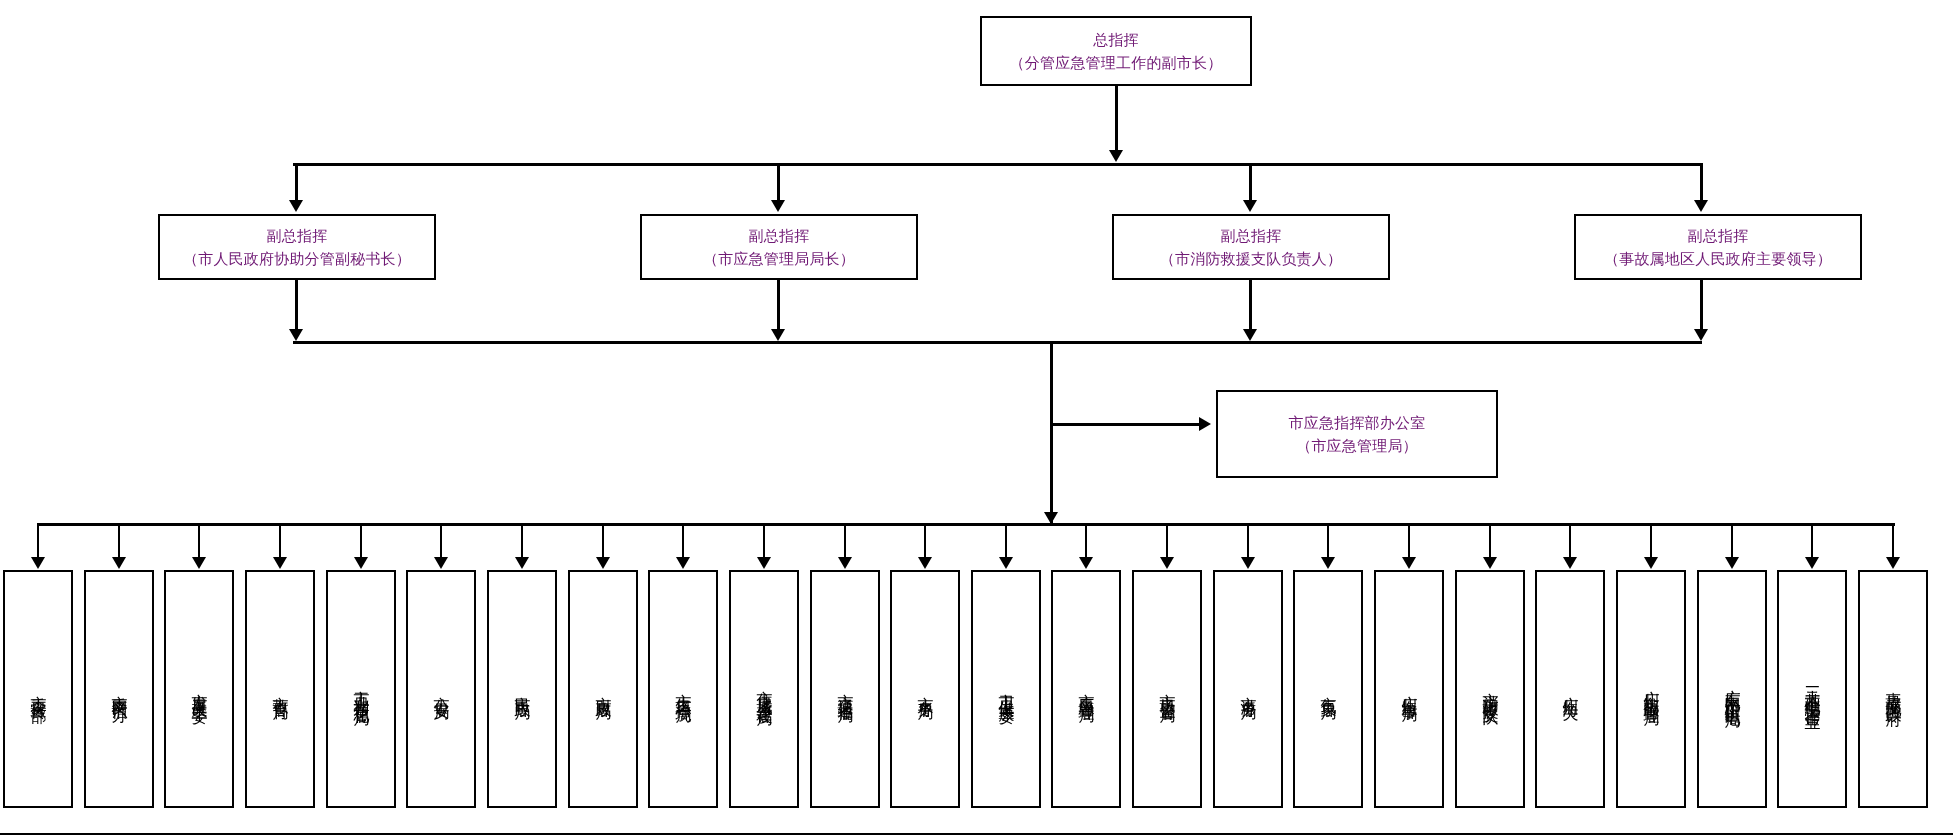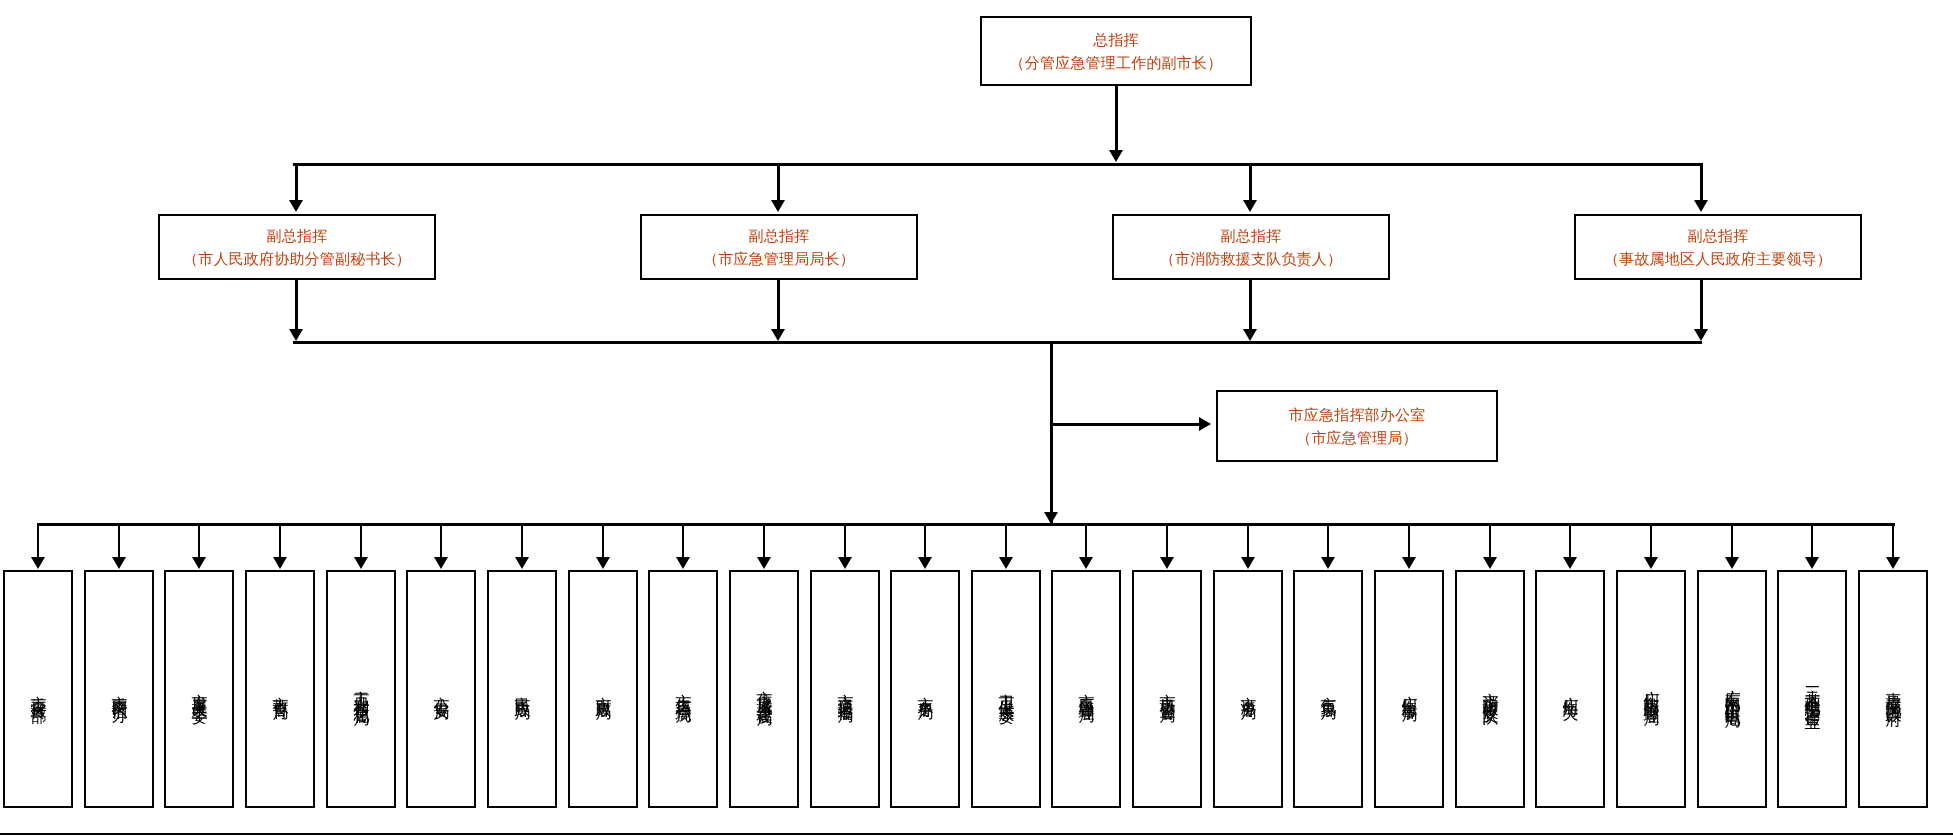--- a/index.html
+++ b/index.html
@@ -23,30 +23,30 @@
     position: absolute;
     box-sizing: border-box;
     border: 2.5px solid #000000;
     background: #ffffff;
     display: flex;
     align-items: center;
     justify-content: center;
     text-align: center;
     font-size: 15px;
     line-height: 1.55;
-    color: #c2410c;
+    color: #701a75;
     white-space: pre-line;
     letter-spacing: 0.2px;
   }
   .box.top-node      { left: 980px;  top: 16px;  width: 272px; height: 70px; }
   .box.deputy-0      { left: 158px;  top: 214px; width: 278px; height: 66px; }
   .box.deputy-1      { left: 640px;  top: 214px; width: 278px; height: 66px; }
   .box.deputy-2      { left: 1112px; top: 214px; width: 278px; height: 66px; }
   .box.deputy-3      { left: 1574px; top: 214px; width: 288px; height: 66px; }
-  .box.office-node   { left: 1216px; top: 390px; width: 282px; height: 72px; }
+  .box.office-node   { left: 1216px; top: 390px; width: 282px; height: 88px; }
 
   
   .vbox {
     position: absolute;
     box-sizing: border-box;
     border: 2.5px solid #000000;
     background: #ffffff;
     top: 570px;
     height: 238px;
     width: 70px;

